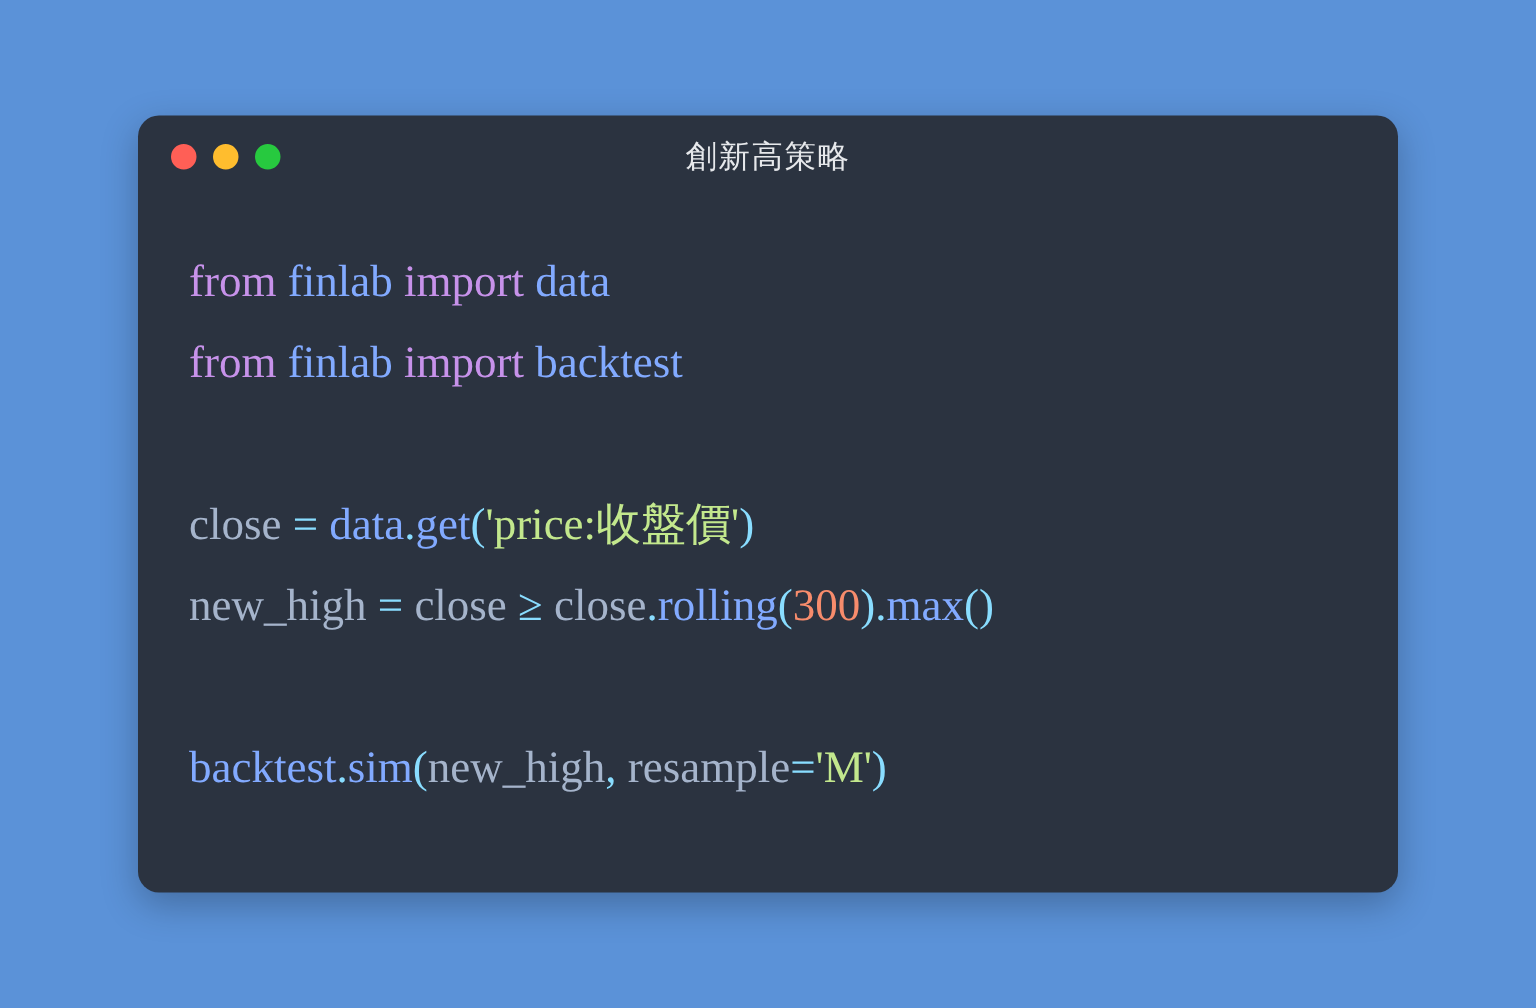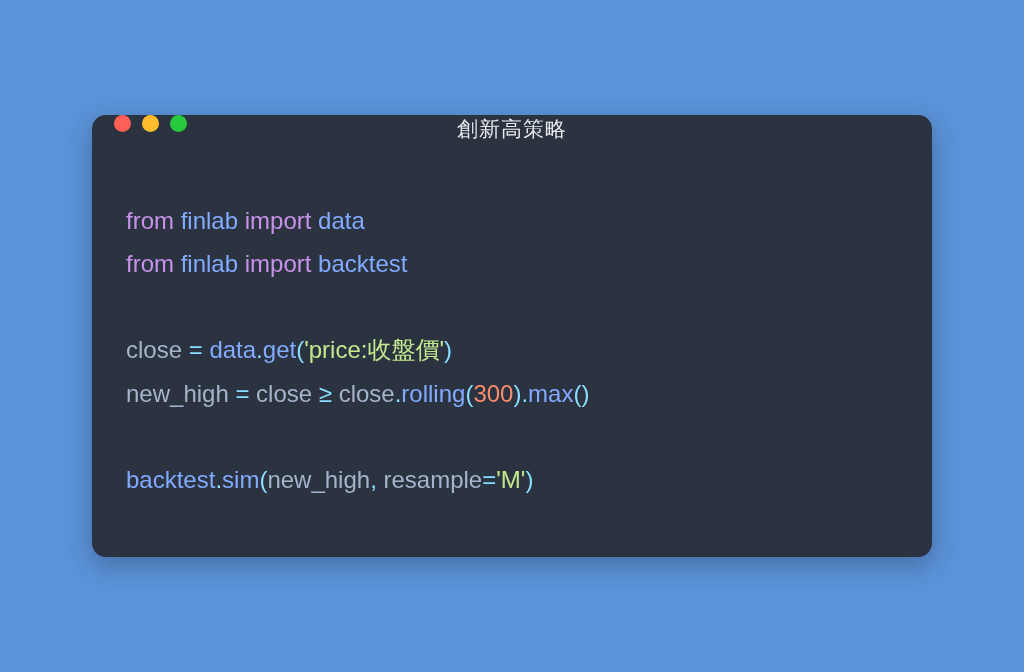--- a/index.html
+++ b/index.html
@@ -18,21 +18,21 @@
       width: 840px;
       background: #2b3340;
       border-radius: 14px;
       overflow: hidden;
       box-shadow: 0 8px 24px rgba(0,0,0,0.25);
     }
     
     .titlebar {
       height: 54px;
       display: flex;
-      align-items: flex-start;
+      align-items: center;
       padding: 0 22px;
       position: relative;
     }
     
     .traffic-lights {
       display: flex;
       gap: 11px;
       align-items: center;
     }
     
@@ -51,22 +51,22 @@
       left: 50%;
       transform: translateX(-50%);
       color: #e6e8eb;
       font-size: 21px;
       font-weight: 400;
       letter-spacing: 1px;
     }
     
     .code-area {
       padding: 30px 34px 56px 34px;
-      font-family: Liberation Sans, sans-serif;
-      font-size: 24px;
+      font-family: Liberation Serif, serif;
+      font-size: 30px;
       line-height: 1.8;
       white-space: pre;
       color: #c9d1d9;
     }
     
     .kw { color: #c792ea; }
     .id { color: #82aaff; }
     .str { color: #c3e88d; }
     .num { color: #f78c6c; }
     .var { color: #a5b4cb; }

